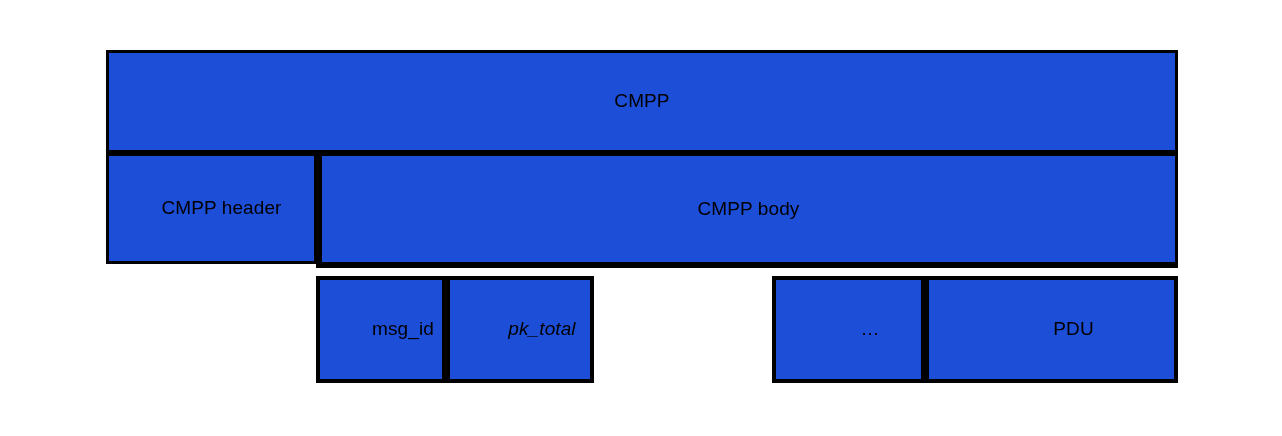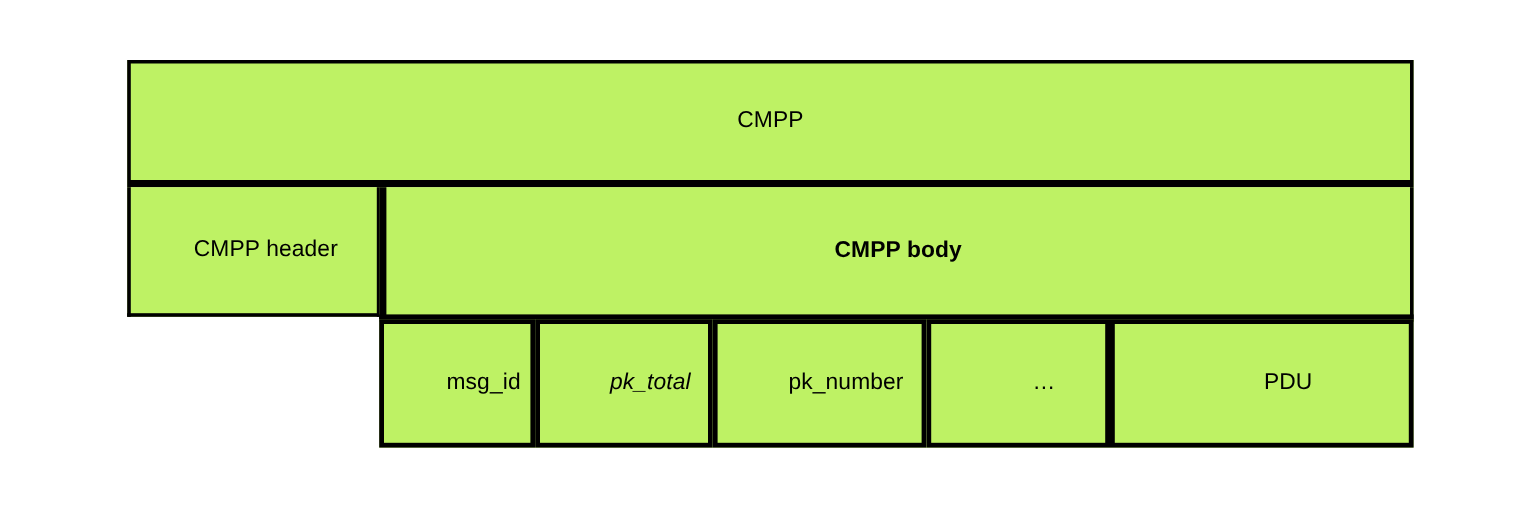--- a/index.html
+++ b/index.html
@@ -17,21 +17,21 @@
 
   #diagram {
     position: relative;
     width: 1282px;
     height: 436px;
   }
 
   .box {
     position: absolute;
     box-sizing: border-box;
-    background: #bef264;
+    background: #1d4ed8;
     border: 3px solid #000000;
     display: flex;
     align-items: center;
     justify-content: center;
     text-align: center;
   }
 
   .box-label {
     font-size: 19px;
     line-height: 1.2;
@@ -59,26 +59,25 @@
     padding-left: 20px;
   }
   #row2-body {
     left: 316px;
     top: 156px;
     width: 862px;
     height: 112px;
     border-top-width: 0;
     border-left-width: 6px;
     border-bottom-width: 6px;
-    font-weight: bold;
   }
 
   
   .field {
-    top: 266px;
+    top: 276px;
     height: 107px;
     border-width: 4px;
     padding-left: 44px;
   }
   #field-msg-id      { left: 316px;  width: 130px; }
   #field-pk-total    { left: 446px;  width: 148px; font-style: italic; }
   #field-pk-number   { left: 594px;  width: 178px; }
   #field-ellipsis    { left: 772px;  width: 153px; }
   #field-pdu         { left: 925px;  width: 253px; text-align: center; }
 
@@ -104,23 +103,20 @@
   </div>
 
   <div class="box field" id="field-msg-id">
     <span class="box-label">msg_id</span>
   </div>
 
   <div class="box field" id="field-pk-total">
     <span class="box-label">pk_total</span>
   </div>
 
-  <div class="box field" id="field-pk-number">
-    <span class="box-label">pk_number</span>
-  </div>
 
   <div class="box field" id="field-ellipsis">
     <span class="box-label">…</span>
   </div>
 
   <div class="box field" id="field-pdu">
     <span class="box-label">PDU</span>
   </div>
 
 </div>

